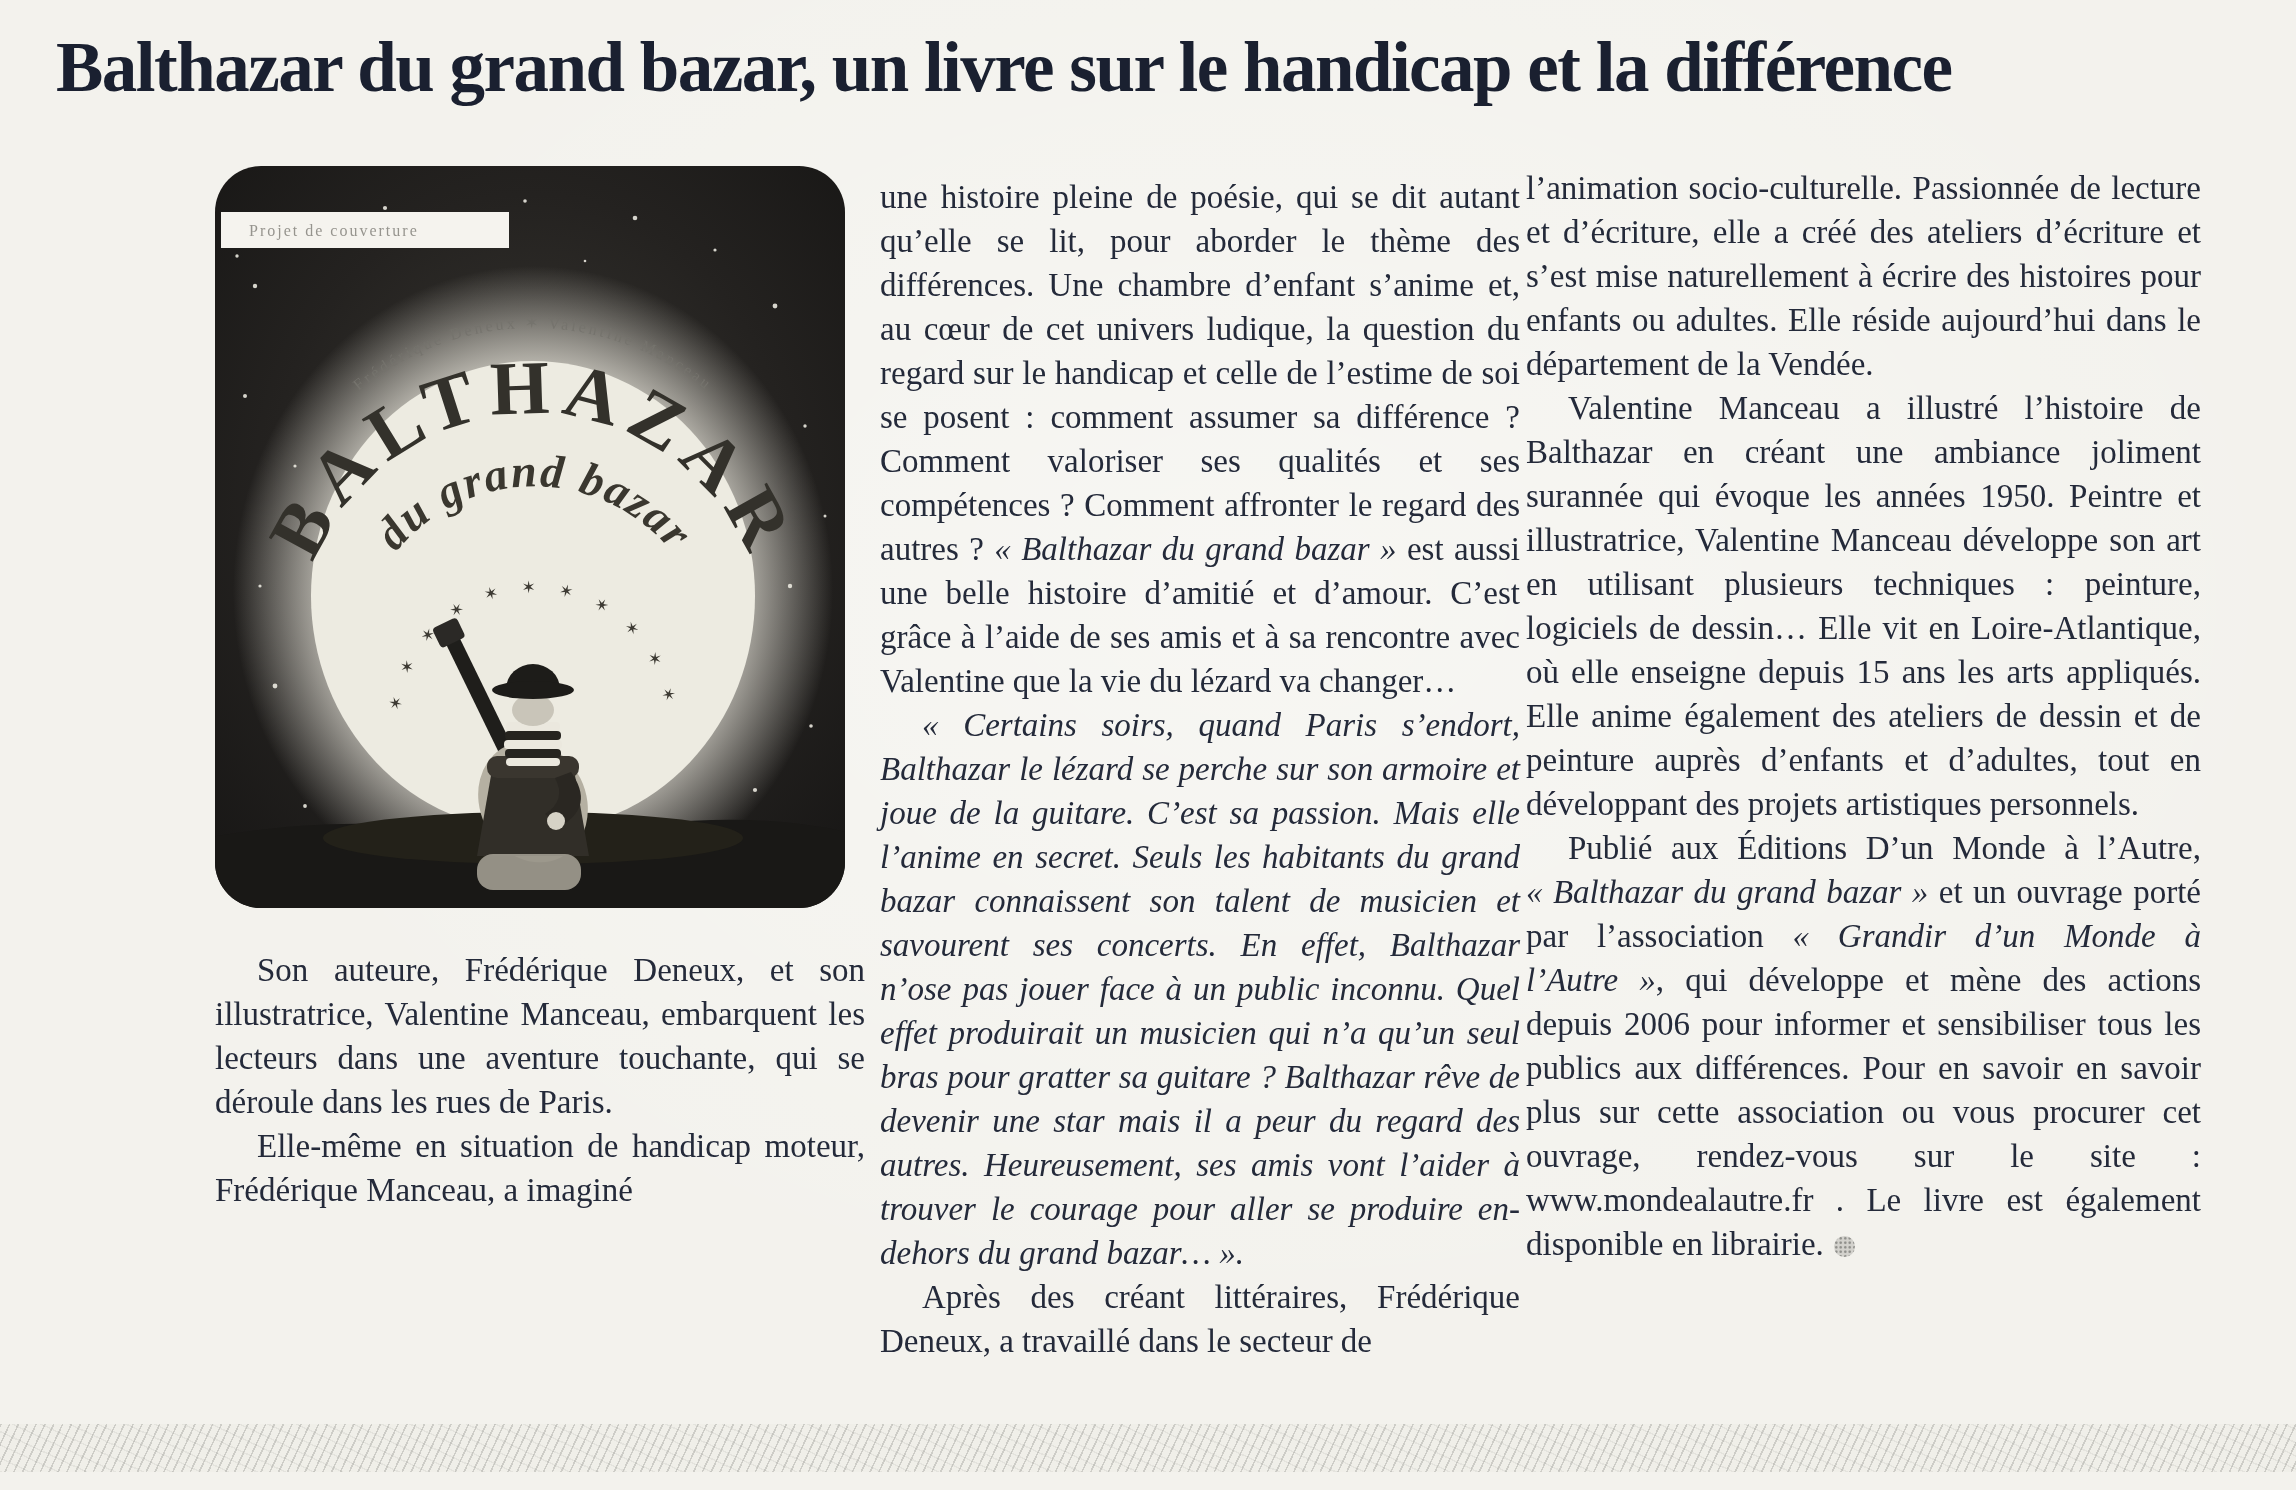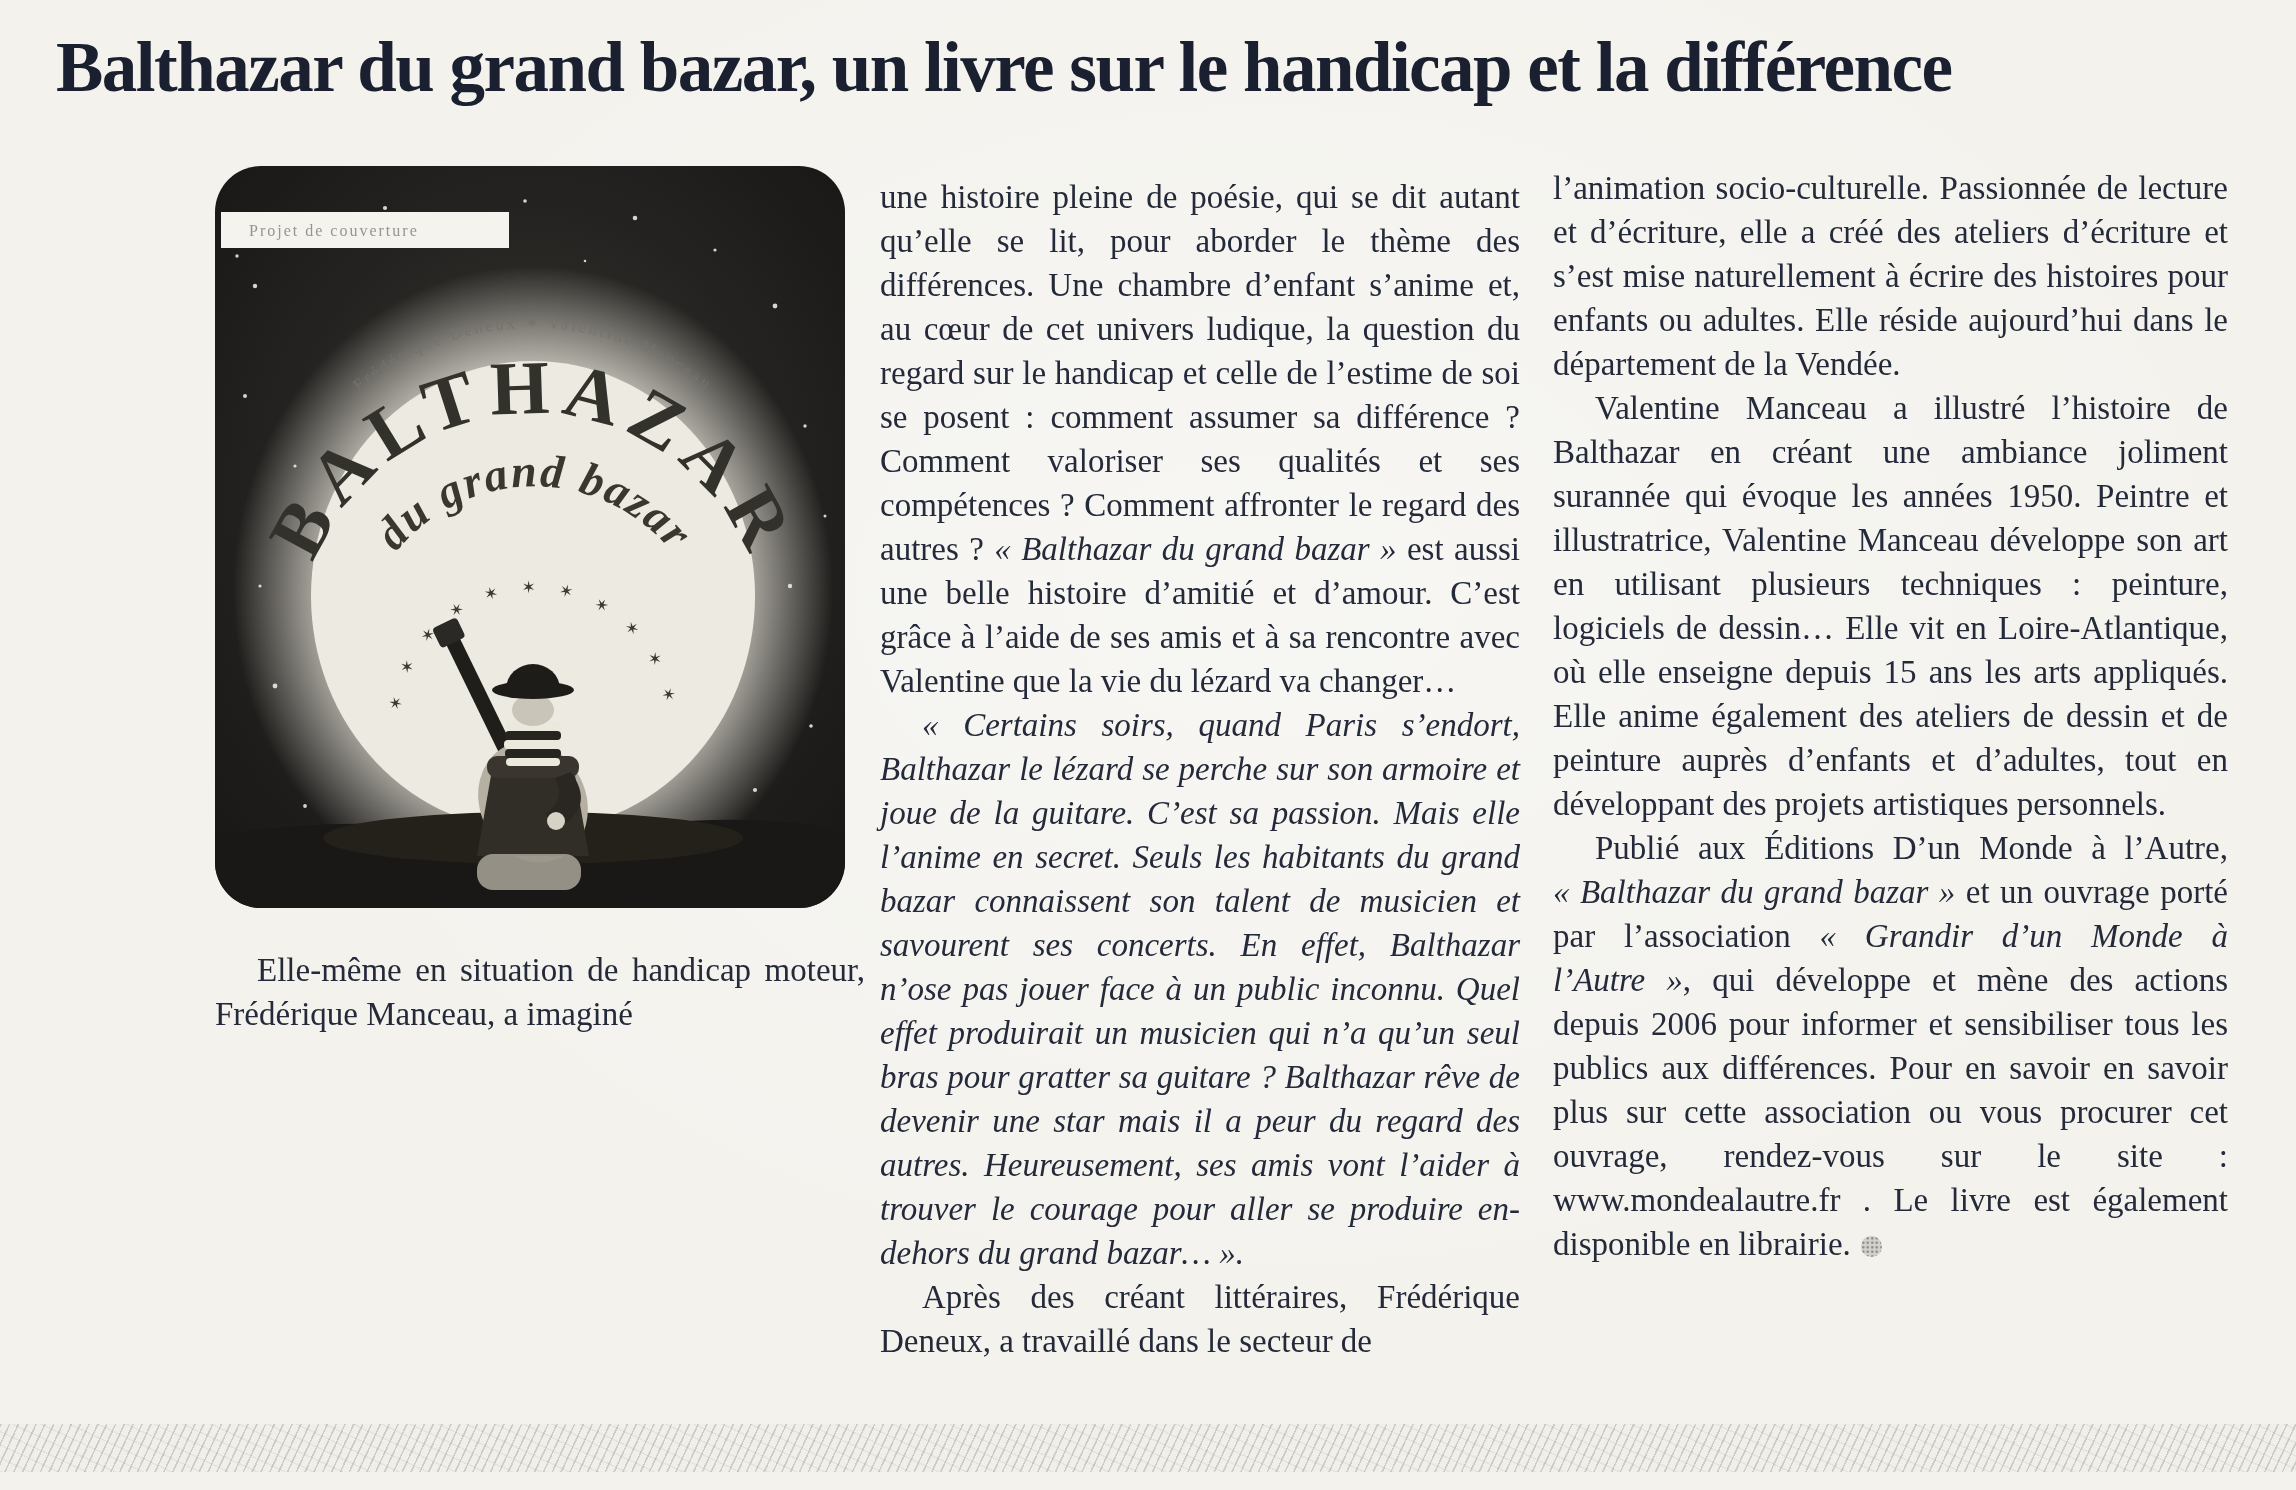--- a/index.html
+++ b/index.html
@@ -24,21 +24,21 @@
     white-space:nowrap;
   }
   .columns{
     position:absolute;left:215px;top:166px;width:2005px;
     display:grid;
     grid-template-columns:650px 640px 675px;
     column-gap:0;
   }
   .col{width:650px;}
   .col.mid{width:640px;margin-left:15px;margin-top:9px;}
-  .col.right{width:675px;margin-left:48px;}
+  .col.right{width:675px;margin-left:21px;}
   .para{
     margin:0;
     font-size:33px;line-height:44px;
     text-align:justify;
     color:#242a3a;
   }
   .para.indent{text-indent:42px;}
   .para .it{font-style:italic;}
   .endmark{
     display:inline-block;width:21px;height:21px;border-radius:50%;
@@ -171,20 +171,21 @@
             <rect x="262" y="688" width="104" height="36" rx="16" fill="#9b978b" opacity="0.95"></rect>
 
             <g>
               <rect x="6" y="46" width="288" height="36" fill="#f5f3ee"></rect>
               <text x="34" y="70" font-family="Liberation Serif, serif" font-size="16" letter-spacing="2" fill="#96948e">Projet de couverture</text>
             </g>
           </g>
         </svg>
       </figure>
       <div class="caption-text">
+          <p class="para indent"><span>Son auteure, Frédérique Deneux, et son illustratrice, Valentine Manceau, embarquent les lecteurs dans une aventure touchante, qui se déroule dans les rues de Paris.</span></p>
           <p class="para indent"><span>Elle-même en situation de handicap moteur, Frédérique Manceau, a imaginé</span></p>
         </div>
     </div>
 
     <div class="col mid">
         <p class="para"><span>une histoire pleine de poésie, qui se dit autant qu’elle se lit, pour aborder le thème des différences. Une chambre d’enfant s’anime et, au cœur de cet univers ludique, la question du regard sur le handicap et celle de l’estime de soi se posent&nbsp;: comment assumer sa différence&nbsp;? Comment valoriser ses qualités et ses compétences&nbsp;? Comment affronter le regard des autres&nbsp;? </span><span class="it">«&nbsp;Balthazar du grand bazar&nbsp;»</span><span> est aussi une belle histoire d’amitié et d’amour. C’est grâce à l’aide de ses amis et à sa rencontre avec Valentine que la vie du lézard va changer…</span></p>
         <p class="para indent"><span class="it">«&nbsp;Certains soirs, quand Paris s’endort, Balthazar le lézard se perche sur son armoire et joue de la guitare. C’est sa passion. Mais elle l’anime en secret. Seuls les habitants du grand bazar connaissent son talent de musicien et savourent ses concerts. En effet, Balthazar n’ose pas jouer face à un public inconnu. Quel effet produirait un musicien qui n’a qu’un seul bras pour gratter sa guitare&nbsp;? Balthazar rêve de devenir une star mais il a peur du regard des autres. Heureusement, ses amis vont l’aider à trouver le courage pour aller se produire en-dehors du grand bazar…&nbsp;».</span></p>
         <p class="para indent"><span>Après des créant littéraires, Frédérique Deneux, a travaillé dans le secteur de</span></p>
       </div>
 

